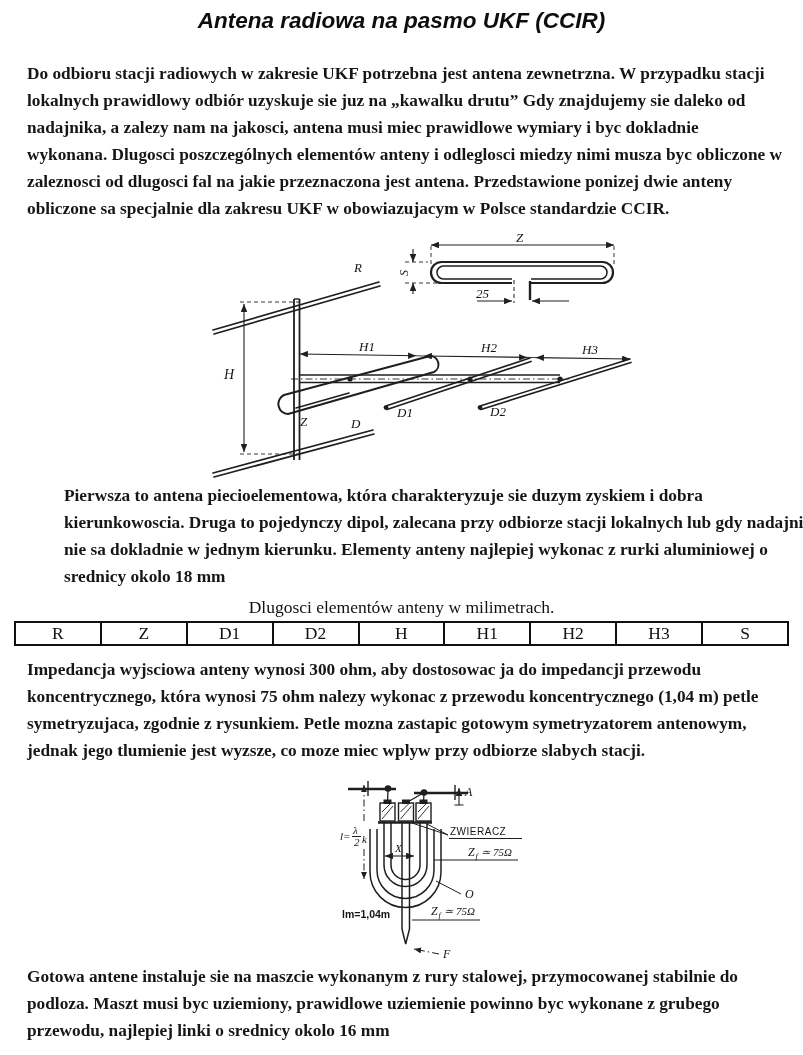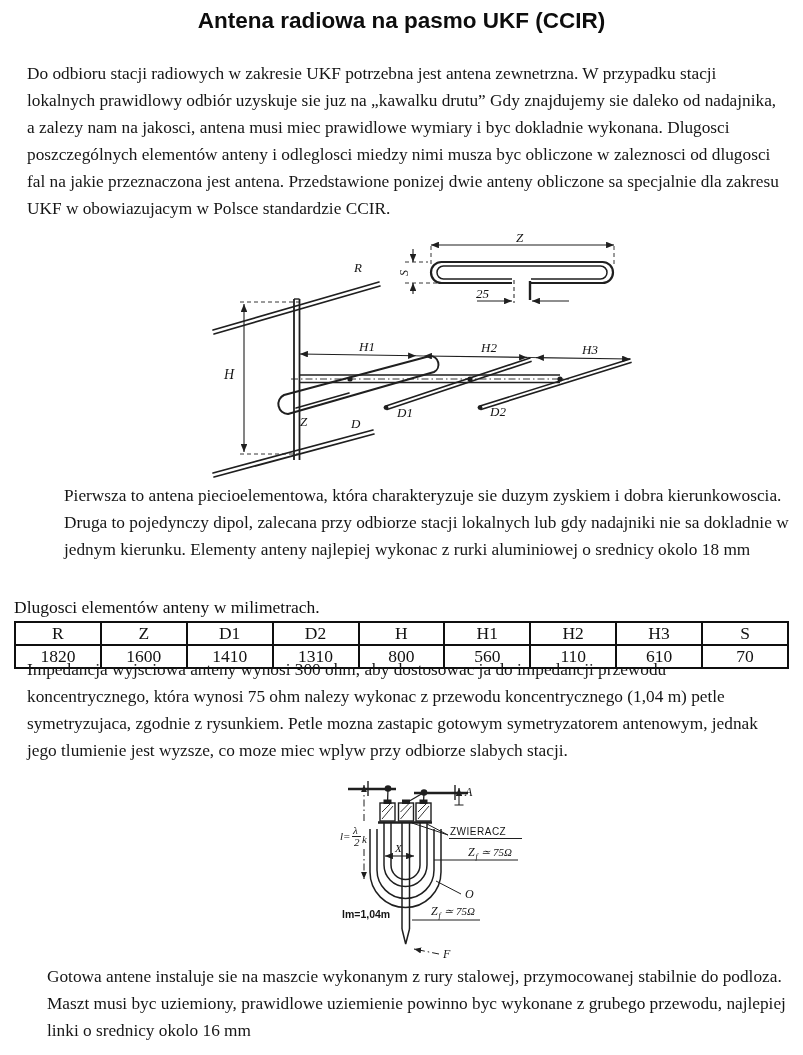--- a/index.html
+++ b/index.html
@@ -1,29 +1,29 @@
 <!DOCTYPE html>
 <html><head>
 <meta charset="utf-8">
 <style>
   * { margin:0; padding:0; box-sizing:border-box; }
   html,body { background:#ffffff; }
   body { width:803px; height:1055px; position:relative; overflow:hidden;
          font-family:"Liberation Serif", serif; color:#1b1b1b; }
   .title { position:absolute; top:8px; left:0; width:803px; text-align:center;
            font-family:"Liberation Sans", sans-serif; font-weight:bold;
-           font-size:22.5px; color:#0d0d0d; }
+           font-size:22.5px; color:#0d0d0d;font-style:italic; }
   .para { position:absolute; left:27px; width:756px; font-size:17.3px;
-          line-height:27px; color:#161616; }
+          line-height:27px; color:#161616;font-weight:bold; }
   .p-intro { top:60px; }
   .p-desc { top:482px;margin-left:37px; }
   .p-imp { top:656px; }
-  .p-mast { top:963px;margin-left:20px; }
+  .p-mast { top:963px; }
   .tbl-caption { position:absolute; top:597px; left:14px; width:775px;
-                 text-align:left; font-size:17.5px; color:#111; }
+                 text-align:center; font-size:17.5px; color:#111; }
   table.dims { position:absolute; top:621px; left:14px; width:775px;
                border-collapse:collapse; table-layout:fixed; }
   table.dims th, table.dims td { border:2px solid #0f0f0f; text-align:center;
                font-family:"Liberation Serif", serif; font-size:17.5px;
                font-weight:normal; color:#111; padding:0; }
   table.dims th { height:22px; }
   table.dims td { height:23px; }
   .fig { position:absolute; }
   .fig1 { left:183px; top:232px; }
   .fig2 { left:328px; top:777px; }
@@ -153,31 +153,20 @@
     <th>R</th>
     <th>Z</th>
     <th>D1</th>
     <th>D2</th>
     <th>H</th>
     <th>H1</th>
     <th>H2</th>
     <th>H3</th>
     <th>S</th>
   </tr>
-  <tr>
-    <td>1820</td>
-    <td>1600</td>
-    <td>1410</td>
-    <td>1310</td>
-    <td>800</td>
-    <td>560</td>
-    <td>110</td>
-    <td>610</td>
-    <td>70</td>
-  </tr>
 </tbody>
   </table>
 
 <p class="para p-imp">Impedancja wyjsciowa anteny wynosi 300 ohm, aby dostosowac ja do impedancji przewodu koncentrycznego, która wynosi 75 ohm nalezy wykonac z przewodu koncentrycznego (1,04 m) petle symetryzujaca, zgodnie z rysunkiem.  Petle mozna zastapic gotowym symetryzatorem antenowym, jednak jego tlumienie jest wyzsze, co moze miec wplyw przy odbiorze slabych stacji.</p>
 
 <div class="fig fig2">
 <svg width="252" height="186" viewBox="0 0 252 186" xmlns="http://www.w3.org/2000/svg">
   <defs>
     <marker id="ar2" markerWidth="8" markerHeight="6" refX="7.2" refY="3" orient="auto-start-reverse" markerUnits="strokeWidth">
       <path d="M0,0 L7.2,3 L0,6 Z" fill="#1f1f1f"></path>

